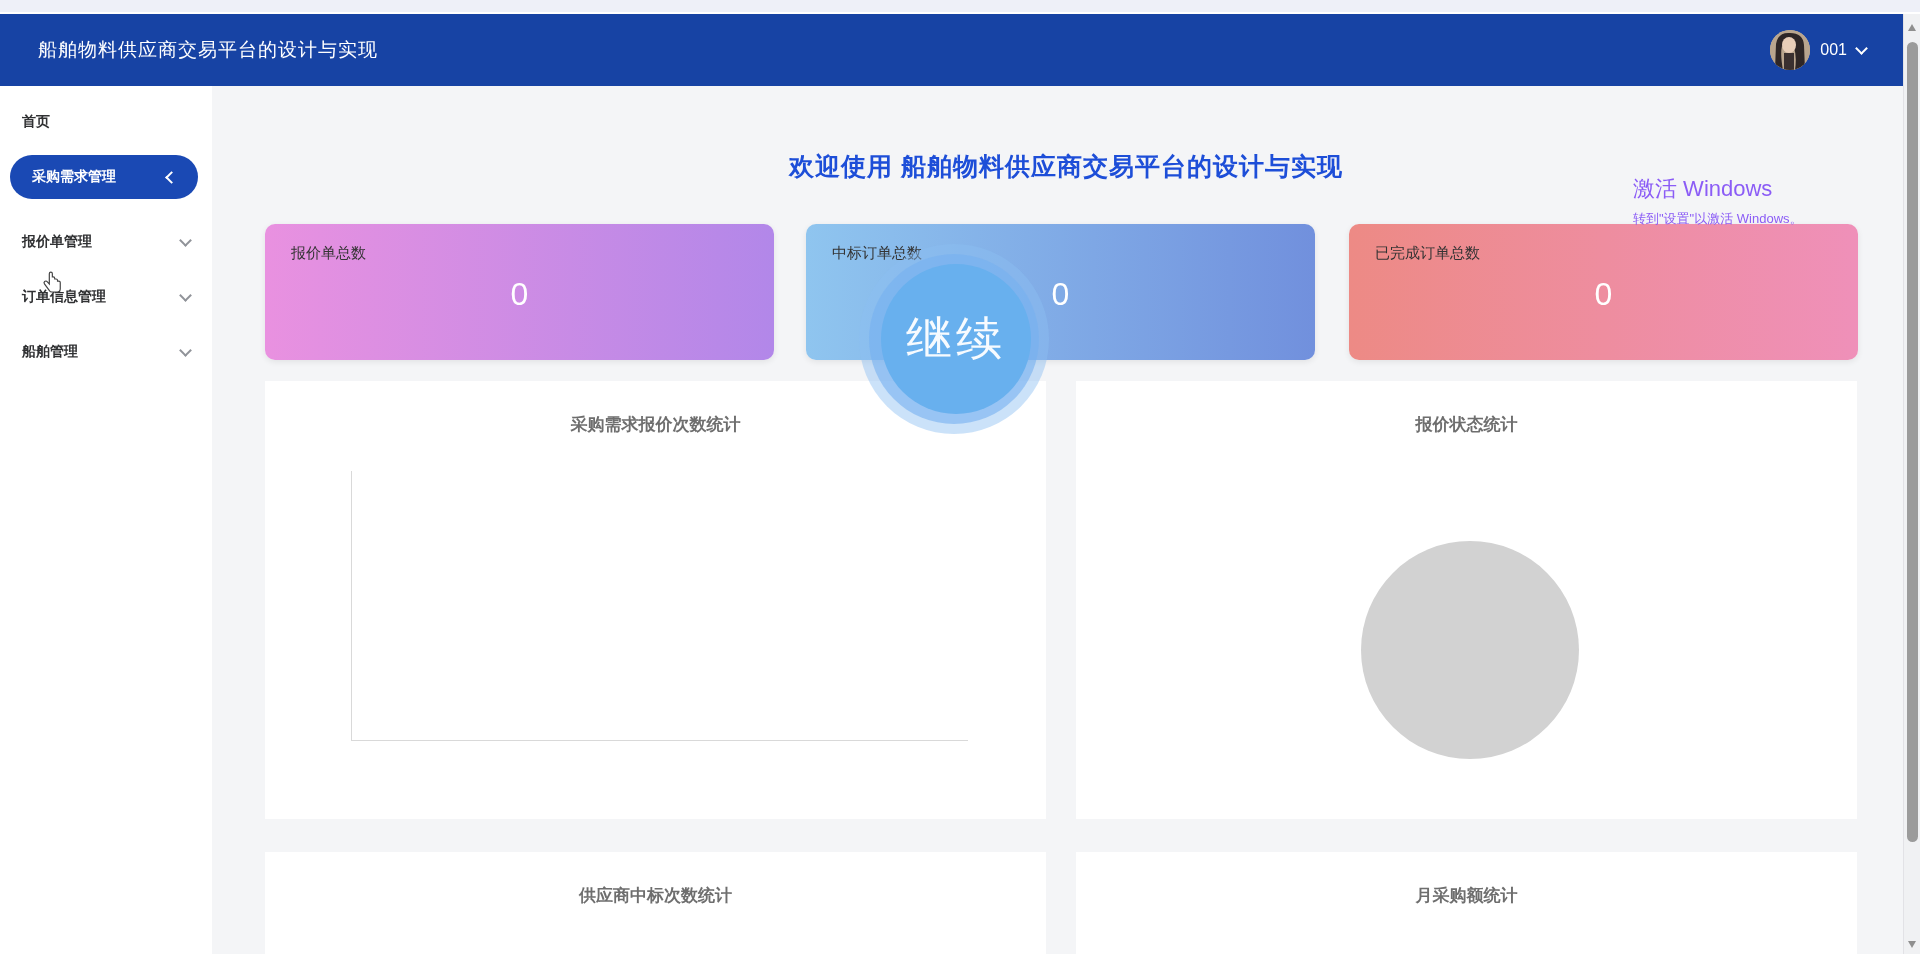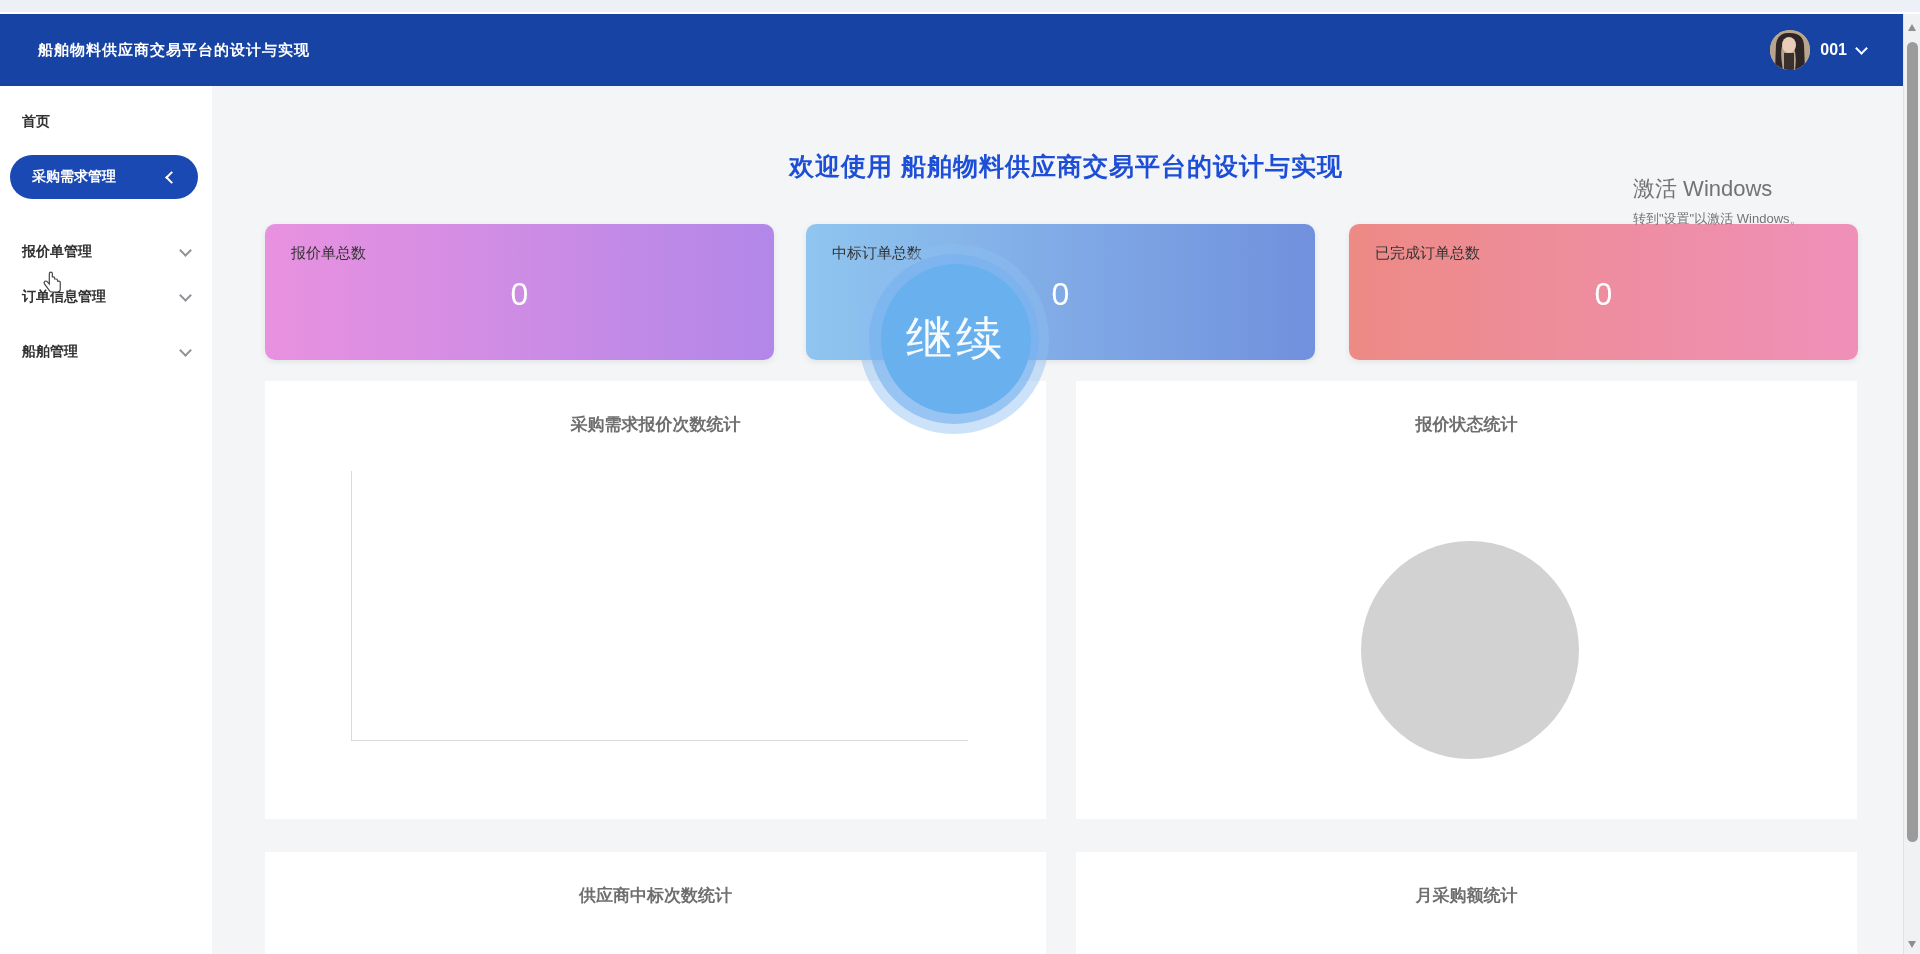--- a/index.html
+++ b/index.html
@@ -6,41 +6,41 @@
   html,body { width:1920px; height:954px; overflow:hidden;
     font-family:"Liberation Sans", sans-serif; background:#f4f5f7; position:relative; }
 
   
   .top-strip { position:absolute; left:0; top:0; width:1920px; height:14px;
     background:#eef0f8; border-bottom:2px solid #ffffff; z-index:5; }
 
   
   .header { position:absolute; left:0; top:14px; width:1920px; height:72px;
     background:#1743a4; z-index:4; display:flex; align-items:center; }
-  .header-title { color:#ffffff; font-size:15px; font-weight:bold; margin-left:38px; letter-spacing:1px; }
+  .header-title { color:#ffffff; font-size:19px; font-weight:normal; margin-left:38px; letter-spacing:1px; }
   .header-right { position:absolute; right:54px; top:0; height:72px; display:flex; align-items:center; gap:10px; cursor:pointer; }
   .avatar { width:40px; height:40px; border-radius:50%; overflow:hidden; background:#caba9f; flex:0 0 auto; }
-  .username { color:#ffffff; font-size:16px;font-weight:bold; }
+  .username { color:#ffffff; font-size:16px; }
   .chev { display:inline-block; width:9px; height:9px; border-right:2px solid; border-bottom:2px solid; }
   .chev-down { transform:rotate(45deg); margin-top:-4px; }
   .chev-left { transform:rotate(135deg); }
   .header-right .chev { color:#fff; border-color:#fff; }
 
   
   .sidebar { position:absolute; left:0; top:86px; width:212px; height:868px;
     background:#ffffff; z-index:3; }
   .side-item { position:absolute; left:0; width:212px; height:44px; display:flex;
     align-items:center; padding:0 22px; color:#303133; font-size:14px; font-weight:bold; cursor:pointer;justify-content:flex-end; }
   .side-item .lbl { flex:1 1 auto; }
   .side-item .chev { border-color:#909399; }
   .side-item.selected { left:10px; width:188px; border-radius:22px; background:#1a49b4; color:#ffffff; }
   .side-item.selected .chev { border-color:#ffffff; }
   .pos-item0 { top:14px; }
   .pos-item1 { top:69px; }
-  .pos-item2 { top:144px; }
+  .pos-item2 { top:134px; }
   .pos-item3 { top:189px; }
   .pos-item4 { top:244px; }
 
   .hand-cursor { position:absolute; left:40px; top:184px; z-index:9; }
 
   
   .main { position:absolute; left:212px; top:86px; width:1708px; height:868px; }
   .welcome { position:absolute; left:0; top:64px; width:1708px; text-align:center;
     font-size:25px; font-weight:bold; color:#1d4ed8; letter-spacing:1px; }
 
@@ -74,21 +74,21 @@
 
   .axis-v { position:absolute; background:#d9d9d9; width:1px; }
   .axis-h { position:absolute; background:#d9d9d9; height:1px; }
   .tl-axis-v { left:86px; top:90px; height:269px; }
   .tl-axis-h { left:86px; top:359px; width:617px; }
 
   .pie-placeholder { position:absolute; left:285px; top:160px; width:218px; height:218px;
     border-radius:50%; background:#d2d2d2; }
 
   
-  .watermark { position:absolute; left:1421px; top:88px; color:#737373; z-index:7; pointer-events:none; }
+  .watermark { position:absolute; left:1421px; top:88px; color:#8b5cf6; z-index:7; pointer-events:none; }
   .watermark .wm1 { font-size:22px; }
   .watermark .wm2 { font-size:13px; margin-top:6px; }
 
   
   .scrollbar { position:absolute; right:0; top:14px; width:17px; height:940px;
     background:#f0f1f3; border-left:1px solid #e2e2e6; z-index:10; }
   .sb-arrow { position:absolute; left:4px; width:0; height:0;
     border-left:4.5px solid transparent; border-right:4.5px solid transparent; cursor:pointer; }
   .sb-up { top:10px; border-bottom:7px solid #8f8f8f; }
   .sb-down { bottom:6px; border-top:7px solid #8f8f8f; }

